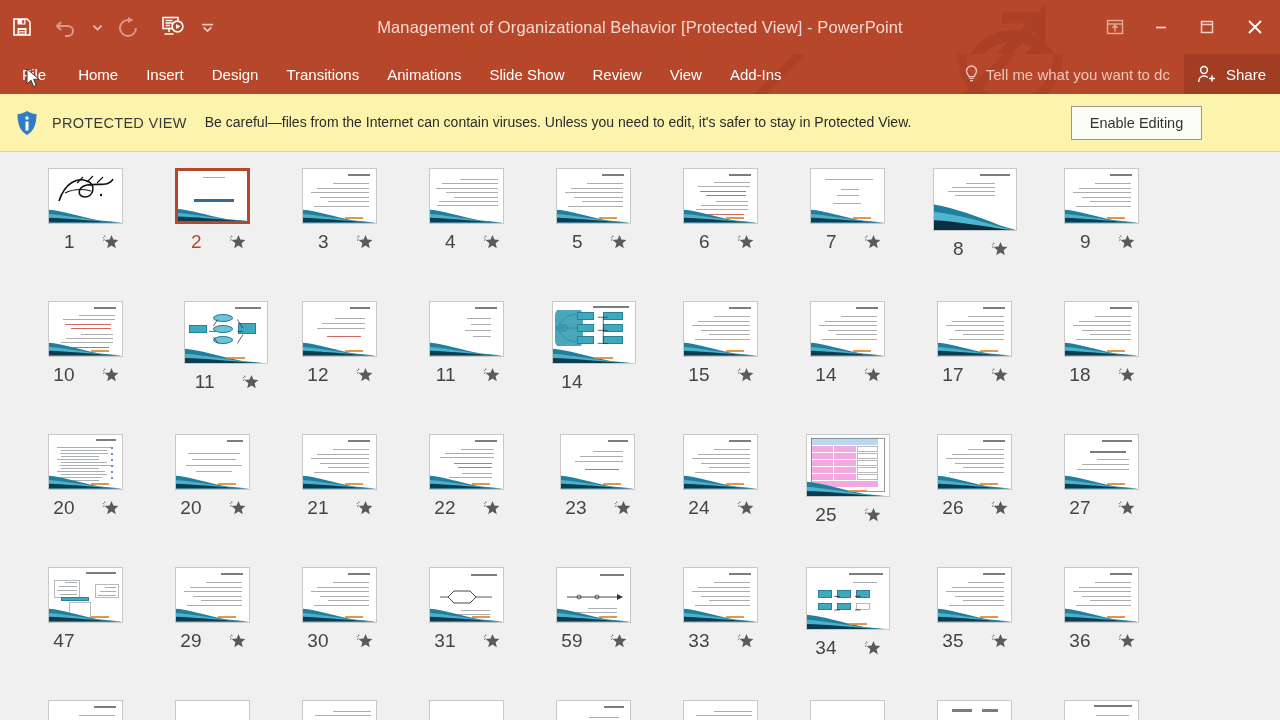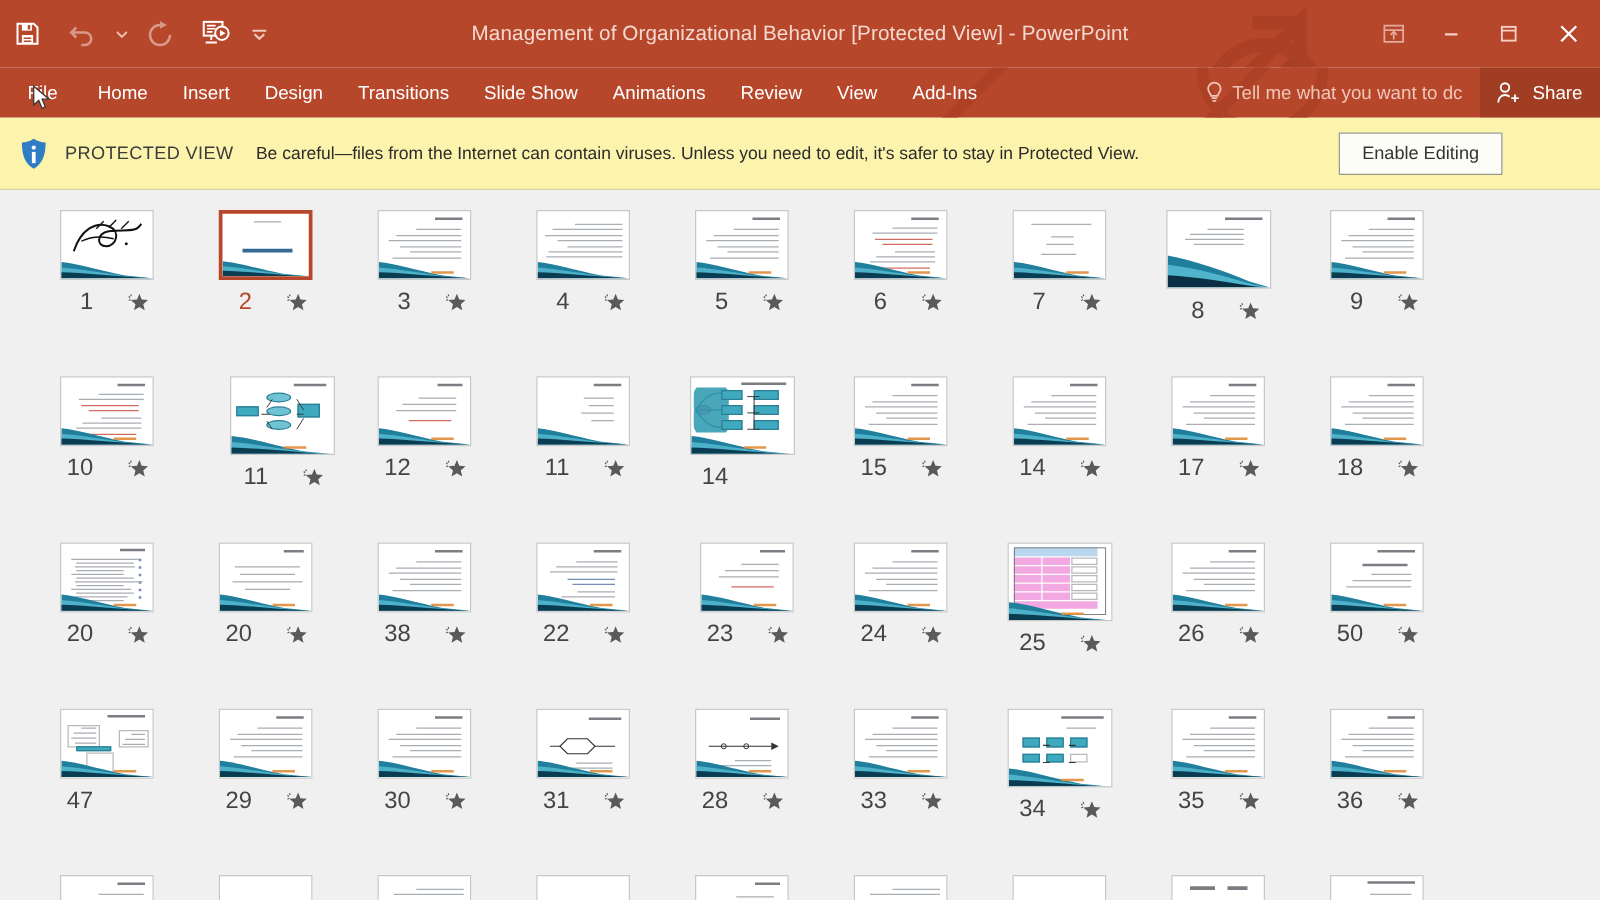--- a/index.html
+++ b/index.html
@@ -327,22 +327,22 @@
       <circle cx="30" cy="201" r="9" fill="#ad4126" stroke="none"></circle>
       <circle cx="300" cy="152" r="48"></circle>
     </g>
   </svg>
 
   <div class="tab file">File</div>
   <div class="tab">Home</div>
   <div class="tab">Insert</div>
   <div class="tab">Design</div>
   <div class="tab">Transitions</div>
+  <div class="tab">Animations</div>
   <div class="tab">Slide Show</div>
-  <div class="tab">Animations</div>
   <div class="tab">Review</div>
   <div class="tab">View</div>
   <div class="tab">Add-Ins</div>
 
   <div class="tab-spacer"></div>
 
   <div class="tellme">
     <svg width="15" height="20" viewBox="0 0 15 20">
       <path d="M7.5 2 a5 5 0 0 1 5 5 c0 2.6-2 3.8-2.4 5.6 h-5.2 C4.5 10.8 2.5 9.6 2.5 7 a5 5 0 0 1 5-5 z" fill="none" stroke="#f0c6ba" stroke-width="1.4"></path>
       <path d="M5.3 14.4 h4.4 M6 16.6 h3" stroke="#f0c6ba" stroke-width="1.4"></path>
@@ -870,21 +870,21 @@
           <div class="t-line t-line" style="left:25.12750629323054px;top:32.4px;width:40.87249370676946px;height:1px"></div>
           <div class="t-line t-line" style="left:10.745034069867032px;top:37px;width:55.25496593013297px;height:1px"></div>
           <svg class="t-wave" style="height:40%" viewBox="0 0 100 40" preserveAspectRatio="none">
     <path d="M0 40 L0 16 C18 18 40 28 70 36 L100 40 Z" fill="#1f7f9c"></path>
     <path d="M0 40 L0 24 C22 26 48 33 78 38 L100 40 Z" fill="#5ec2da" opacity="0.75"></path>
     <path d="M0 40 L0 31 C25 32 55 36 85 39 L100 40 Z" fill="#0b3d52"></path>
   </svg>
           <div class="t-line t-orange" style="left:42px;bottom:4px;width:18px;height:2px"></div>
         </div>
       <div class="thumb-caption">
-        <span class="slide-num">38</span>
+        <span class="slide-num">21</span>
         <svg class="anim-star" viewBox="0 0 18 18">
     <path d="M10.5 2 L12.4 6.6 L17.4 7 L13.6 10.3 L14.8 15.2 L10.5 12.5 L6.2 15.2 L7.4 10.3 L3.6 7 L8.6 6.6 Z" fill="#5a5a5a"></path>
     <path d="M2 4.2 L3 5.2 M2 7.4 L3.4 6.6 M3.6 2.6 L4 4" stroke="#5a5a5a" stroke-width="1" fill="none"></path>
   </svg>
       </div>
     </div>
       <div class="cell" style="left:403px;top:282px">
       <div class="thumb">
           <div class="t-title" style="right:6px;top:5px;width:22px"></div>
           <div class="t-line t-line" style="left:30.520000000000003px;top:14px;width:33.48px;height:1px"></div>
@@ -1024,21 +1024,21 @@
           <div class="t-line t-line" style="left:17.02486500738801px;top:29px;width:46.97513499261199px;height:1px"></div>
           <div class="t-line t-line" style="left:12.124665768202739px;top:34px;width:51.87533423179726px;height:1px"></div>
           <svg class="t-wave" style="height:40%" viewBox="0 0 100 40" preserveAspectRatio="none">
     <path d="M0 40 L0 16 C18 18 40 28 70 36 L100 40 Z" fill="#1f7f9c"></path>
     <path d="M0 40 L0 24 C22 26 48 33 78 38 L100 40 Z" fill="#5ec2da" opacity="0.75"></path>
     <path d="M0 40 L0 31 C25 32 55 36 85 39 L100 40 Z" fill="#0b3d52"></path>
   </svg>
           <div class="t-line t-orange" style="left:42px;bottom:4px;width:18px;height:2px"></div>
         </div>
       <div class="thumb-caption">
-        <span class="slide-num">50</span>
+        <span class="slide-num">27</span>
         <svg class="anim-star" viewBox="0 0 18 18">
     <path d="M10.5 2 L12.4 6.6 L17.4 7 L13.6 10.3 L14.8 15.2 L10.5 12.5 L6.2 15.2 L7.4 10.3 L3.6 7 L8.6 6.6 Z" fill="#5a5a5a"></path>
     <path d="M2 4.2 L3 5.2 M2 7.4 L3.4 6.6 M3.6 2.6 L4 4" stroke="#5a5a5a" stroke-width="1" fill="none"></path>
   </svg>
       </div>
     </div>
       <div class="cell" style="left:22px;top:415px">
       <div class="thumb">
           <div class="t-title" style="right:6px;top:4px;width:30px"></div>
           <div class="t-white" style="left:5px;top:12px;width:26px;height:18px"></div>
@@ -1149,21 +1149,21 @@
           <div class="t-line t-line" style="left:31.48px;top:40px;width:28.52px;height:1px"></div>
           <div class="t-line t-line" style="left:18.44507289115093px;top:44px;width:41.55492710884907px;height:1px"></div>
           <svg class="t-wave" style="height:40%" viewBox="0 0 100 40" preserveAspectRatio="none">
     <path d="M0 40 L0 16 C18 18 40 28 70 36 L100 40 Z" fill="#1f7f9c"></path>
     <path d="M0 40 L0 24 C22 26 48 33 78 38 L100 40 Z" fill="#5ec2da" opacity="0.75"></path>
     <path d="M0 40 L0 31 C25 32 55 36 85 39 L100 40 Z" fill="#0b3d52"></path>
   </svg>
           <div class="t-line t-orange" style="left:42px;bottom:4px;width:18px;height:2px"></div>
         </div>
       <div class="thumb-caption">
-        <span class="slide-num">28</span>
+        <span class="slide-num">59</span>
         <svg class="anim-star" viewBox="0 0 18 18">
     <path d="M10.5 2 L12.4 6.6 L17.4 7 L13.6 10.3 L14.8 15.2 L10.5 12.5 L6.2 15.2 L7.4 10.3 L3.6 7 L8.6 6.6 Z" fill="#5a5a5a"></path>
     <path d="M2 4.2 L3 5.2 M2 7.4 L3.4 6.6 M3.6 2.6 L4 4" stroke="#5a5a5a" stroke-width="1" fill="none"></path>
   </svg>
       </div>
     </div>
       <div class="cell" style="left:657px;top:415px">
       <div class="thumb">
           <div class="t-title" style="right:6px;top:5px;width:22px"></div>
           <div class="t-line t-line" style="left:30.04px;top:14px;width:35.96px;height:1px"></div>

